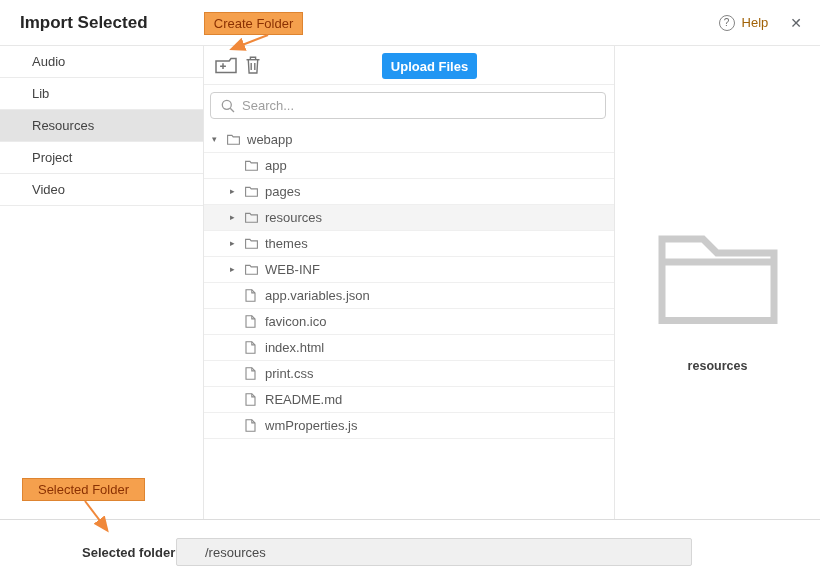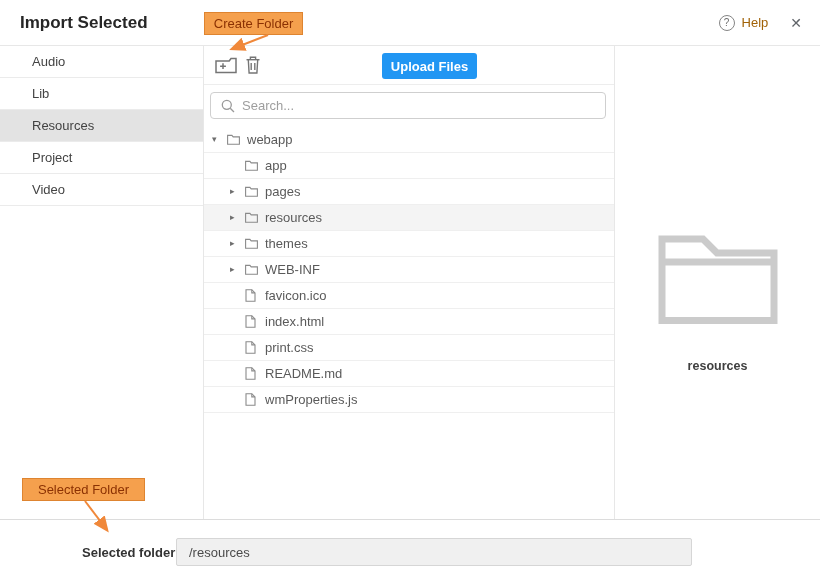--- a/index.html
+++ b/index.html
@@ -42,21 +42,21 @@
   .ticon { width: 19px; flex: none; display: flex; align-items: center; }
   .tlabel { padding-left: 1px; }
 
   .preview { flex: 1; position: relative; }
   .big-folder { position: absolute; left: 50%; top: 186px; transform: translateX(-50%); }
   .preview-label { position: absolute; top: 313px; width: 100%; text-align: center; font-size: 12.5px; font-weight: 700; color: #3f3f3f; }
 
   
   .footer { height: 62px; border-top: 1px solid #dcdcdc; position: relative; background: #fff; }
   .f-label { position: absolute; left: 82px; top: 25px; font-size: 13px; font-weight: 700; color: #333; }
-  .f-input { position: absolute; left: 176px; top: 18px; width: 516px; height: 28px; background: #f0f0f0; border: 1px solid #d6d6d6; border-radius: 2px; padding: 0 12px; font-size: 13px; color: #4a4a4a; font-family: inherit; }
+  .f-input { position: absolute; left: 176px; top: 18px; width: 516px; height: 28px; background: #f0f0f0; border: 1px solid #d6d6d6; border-radius: 2px; padding: 0 28px; font-size: 13px; color: #4a4a4a; font-family: inherit; }
   .close-btn { position: absolute; left: 703px; top: 18px; width: 98px; height: 29px; background: #8c8c8c; color: #fff; border: none; border-radius: 2px; font-size: 13.5px; font-weight: 700; cursor: pointer; font-family: inherit; }
 
   
   .callout { position: absolute; background: #f5a04d; border: 1px solid #de8430; color: #8b3103; font-size: 13px; display: flex; align-items: center; justify-content: center; z-index: 5; }
   .callout.c1 { left: 204px; top: 12px; width: 99px; height: 23px; }
   .callout.c2 { left: 22px; top: 478px; width: 123px; height: 23px; }
   svg.arrow { position: absolute; z-index: 5; }
   svg.arrow.a1 { left: 218px; top: 34px; }
   svg.arrow.a2 { left: 76px; top: 500px; }
 </style>
@@ -187,20 +187,30 @@
           <span class="ticon">
               <svg width="13" height="11" viewBox="0 0 13 11" fill="none" stroke="#8a8a8a" stroke-width="1.1">
                 <path d="M.6 10.2 V1.4 H4.9 L6.2 2.9 H12.4 V10.2 Z"></path>
               </svg>
             </span>
           <span class="tlabel">WEB-INF</span>
         </div>
 
 
 
+        <div class="trow lvl1">
+          <span class="caret"></span>
+          <span class="ticon">
+              <svg width="11" height="13" viewBox="0 0 11 13" fill="none" stroke="#8a8a8a" stroke-width="1.1">
+                <path d="M1 .7 H6.8 L10 3.9 V12.3 H1 Z"></path>
+                <path d="M6.8 .7 V3.9 H10"></path>
+              </svg>
+            </span>
+          <span class="tlabel">app.variables.json</span>
+        </div>
 
         <div class="trow lvl1">
           <span class="caret"></span>
           <span class="ticon">
               <svg width="11" height="13" viewBox="0 0 11 13" fill="none" stroke="#8a8a8a" stroke-width="1.1">
                 <path d="M1 .7 H6.8 L10 3.9 V12.3 H1 Z"></path>
                 <path d="M6.8 .7 V3.9 H10"></path>
               </svg>
             </span>
           <span class="tlabel">favicon.ico</span>

